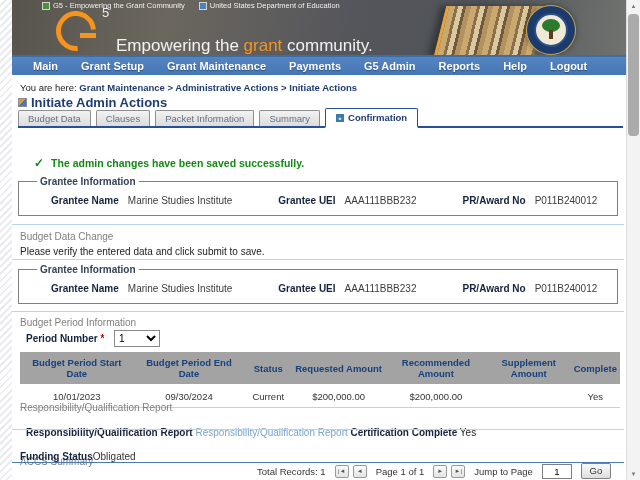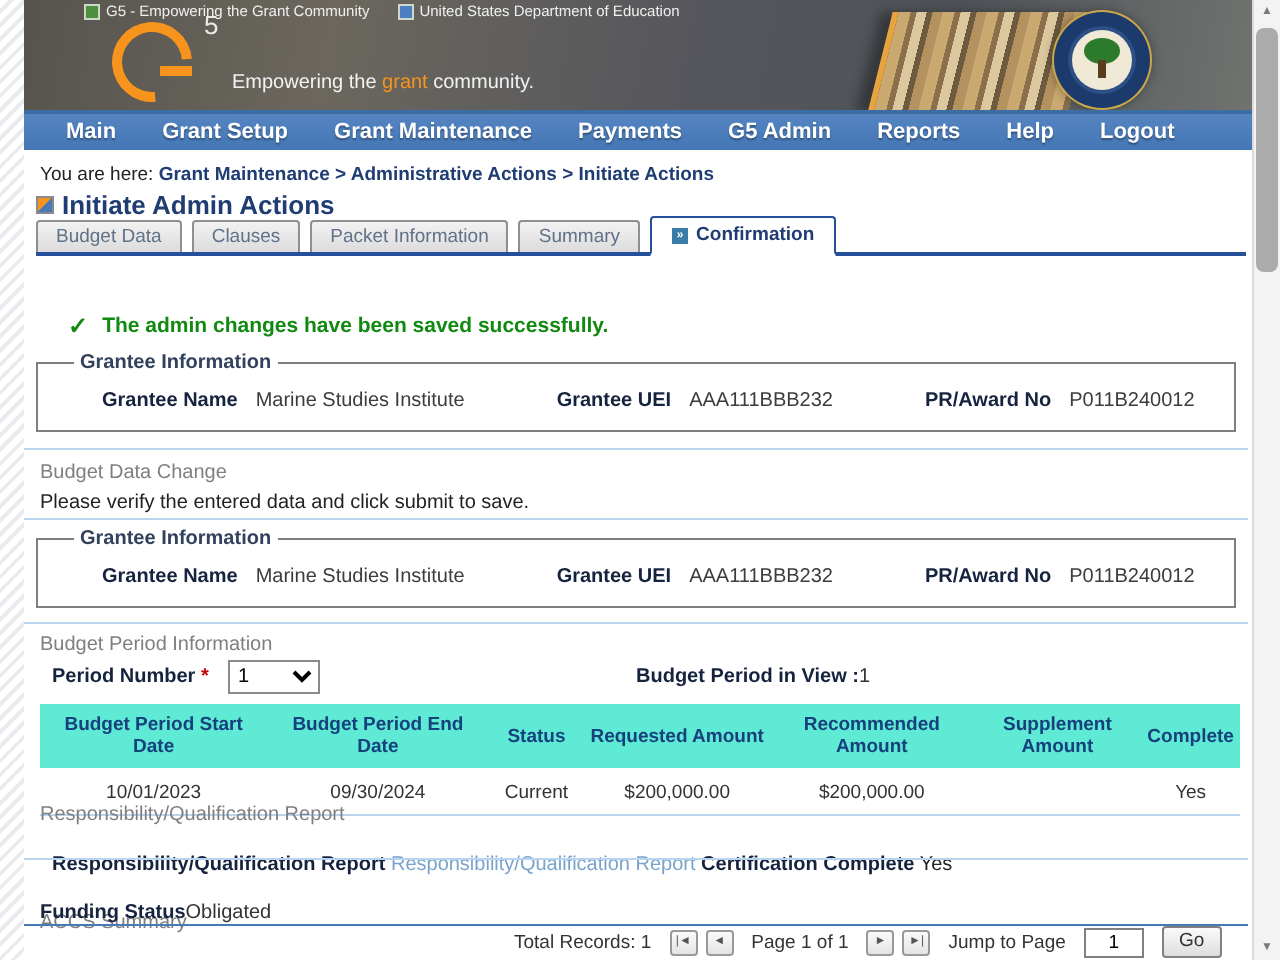--- a/index.html
+++ b/index.html
@@ -32,21 +32,21 @@
   .mini-tabs { position:absolute; left:30px; top:1px; display:flex; gap:14px; }
   .mini-tab { display:flex; align-items:center; gap:3px; font-size:7.5px; color:#f0f0f0; }
   .wicon { display:inline-block; width:8px; height:8px; border:1px solid #cfd8c8; }
   .wicon.g { background:#4c8f3f; }
   .wicon.b { background:#4c7fbf; }
   .glogo { position:absolute; left:44px; top:9px; width:56px; height:46px; }
   .garc { position:absolute; left:0; top:2px; width:40px; height:40px; border-radius:50%;
     border:5px solid #f7941d; border-right-color:transparent; transform:rotate(40deg); }
   .gbar { position:absolute; left:24px; top:24px; width:16px; height:5px; background:#f7941d; }
   .g5 { position:absolute; left:46px; top:-4px; font-size:13px; color:#e9e9e9; }
-  .tagline { position:absolute; left:104px; top:36px; font-size:10px; color:#f2f2f2; }
+  .tagline { position:absolute; left:104px; top:36px; font-size:17px; color:#f2f2f2; }
   .tagline .hl { color:#f7941d; }
   .bookshelf { position:absolute; left:428px; top:6px; width:100px; height:51px;
     transform:skewX(-14deg);
     background:repeating-linear-gradient(90deg,#c9a96f 0 6px,#8a6f4a 6px 9px,#dcc89e 9px 14px,#6e5a3e 14px 17px,#b3925f 17px 22px);
     border-left:3px solid #e8a33d; box-shadow:-6px 0 6px rgba(0,0,0,.35); }
   .seal { position:absolute; right:52px; top:6px; width:48px; height:48px; border-radius:50%;
     background:#1c3a6b; box-shadow:0 0 0 1px #caa74b, 0 0 6px rgba(0,0,0,.5);
     display:flex; align-items:center; justify-content:center; }
   .seal-inner { position:relative; width:30px; height:30px; border-radius:50%;
     background:#efe9d6; box-shadow:0 0 0 2px #2d4f86; }
@@ -104,21 +104,21 @@
   .period-row { position:absolute; left:14px; top:330px; width:590px; height:18px; font-size:10px; }
   .period-label { position:absolute; left:0; top:3px; font-weight:bold; color:#16233f; }
   .req { color:#cc0000; font-weight:bold; }
   .period-select { position:absolute; left:88px; top:0; width:46px; height:17px;
     font-size:10px; font-family:"Liberation Sans",sans-serif; border:1px solid #8a8a8a; background:#fff; }
   .in-view { position:absolute; left:292px; top:3px; font-weight:bold; color:#16233f; }
   .in-view .val { font-weight:normal; color:#333; }
 
   table.budget { position:absolute; left:8px; top:352px; width:600px; border-collapse:collapse;
     font-size:9.5px; }
-  table.budget th { background:#5eead4; color:#16417c; font-weight:bold;
+  table.budget th { background:#a3a3a3; color:#16417c; font-weight:bold;
     padding:5px 3px; text-align:center; border-bottom:2px solid #ffffff; }
   table.budget td { color:#333; padding:5px 3px; text-align:center;
     border-bottom:1px solid #b8d4ee; }
 
   .rq-line { position:absolute; left:14px; top:427px; font-size:10px; color:#222; }
   .rq-line b { color:#16233f; }
   .rq-line a { color:#7aa3cc; text-decoration:none; cursor:pointer; }
 
   .funding { position:absolute; left:8px; top:451px; font-size:10px; color:#333; }
   .funding b { color:#16233f; }
@@ -256,21 +256,20 @@
 
     <div class="sep s3"></div>
 
     <div class="gray-h gh-bpi">Budget Period Information</div>
 
     <div class="period-row">
       <span class="period-label"><span>Period Number</span> <span class="req">*</span></span>
       <select class="period-select">
         <option>1</option>
       </select>
-      <span class="in-view"><span>Budget Period in View :</span><span class="val">1</span></span>
     </div>
 
     <table class="budget">
       <thead>
         <tr>
           <th style="width:19%">Budget Period Start Date</th>
           <th style="width:18.5%">Budget Period End Date</th>
           <th style="width:8%">Status</th>
           <th style="width:15.5%">Requested Amount</th>
           <th style="width:17%">Recommended Amount</th>

